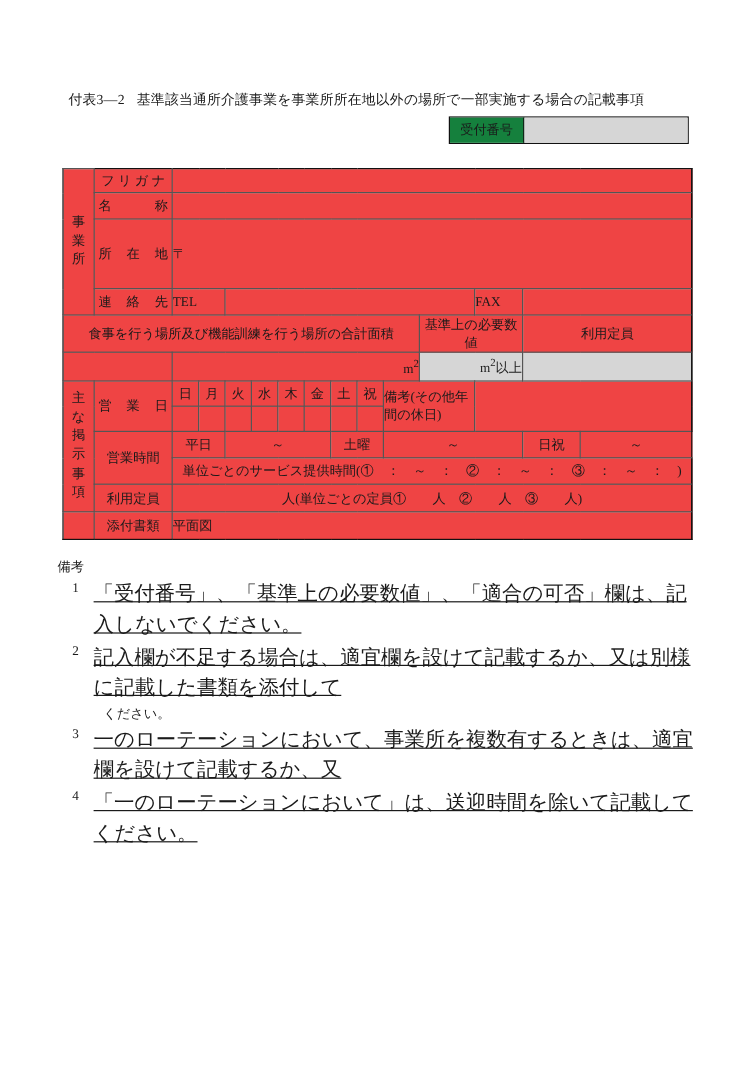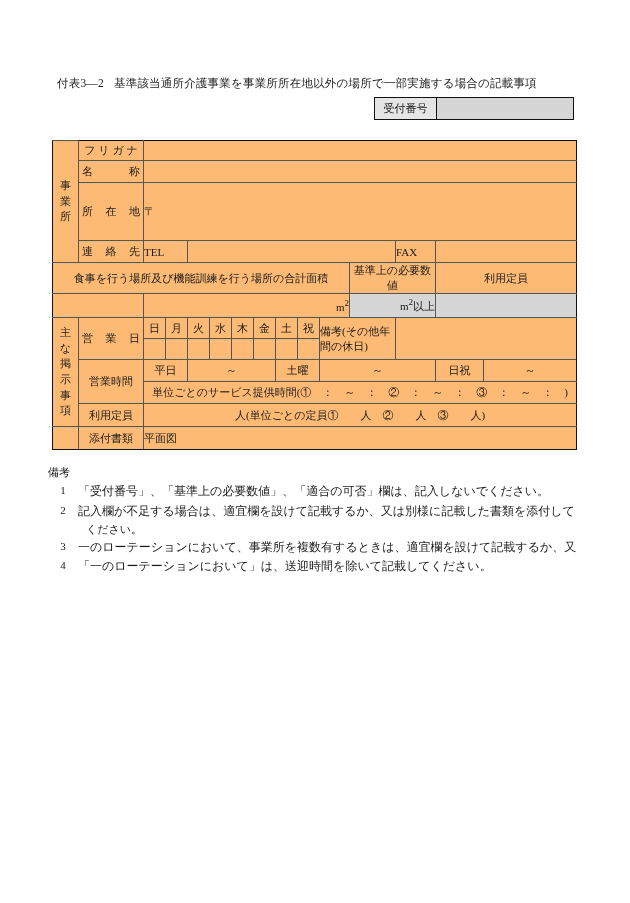--- a/index.html
+++ b/index.html
@@ -45,21 +45,21 @@
     background: #ffffff;
   }
   .receipt-label {
     width: 62px;
     display: flex;
     align-items: center;
     justify-content: center;
     font-size: 11px;
     border-right: 1.3px solid #111;
     box-sizing: border-box;
-    background: #e5e5e5;
+    background: #15803d;
   }
   .receipt-value {
     flex: 1;
     background: #d6d6d6;
   }
 
   
   .form-table {
     position: absolute;
     left: 52px;
@@ -67,21 +67,21 @@
     width: 524px;
     border-collapse: collapse;
     table-layout: fixed;
     background: #ffffff;
   }
   .form-table td {
     border: 0.8px solid #555;
     font-size: 11px;
     padding: 0;
     vertical-align: middle;
-    background: #fdba74;
+    background: #ef4444;
   }
   
   .form-table {
     border: 1.7px solid #111;
     box-sizing: border-box;
   }
   .hv-top    { border-top: 1.6px solid #111 !important; }
   .hv-bottom { border-bottom: 1.6px solid #111 !important; }
   .hv-left   { border-left: 1.6px solid #111 !important; }
   .hv-right  { border-right: 1.6px solid #111 !important; }
@@ -143,22 +143,23 @@
     line-height: 1.5;
   }
   .note-num {
     width: 30px;
     flex: 0 0 30px;
     text-align: center;
     font-size: 11px;
   }
   .note-text {
     flex: 1;
-    font-size: 12px;
+    font-size: 17px;
     text-indent: 0;
+    text-decoration: underline;
   }
   .note-cont {
     padding-left: 38px;
     font-size: 11px;
     line-height: 1.5;
   }
 </style>
 </head>
 <body>
 

